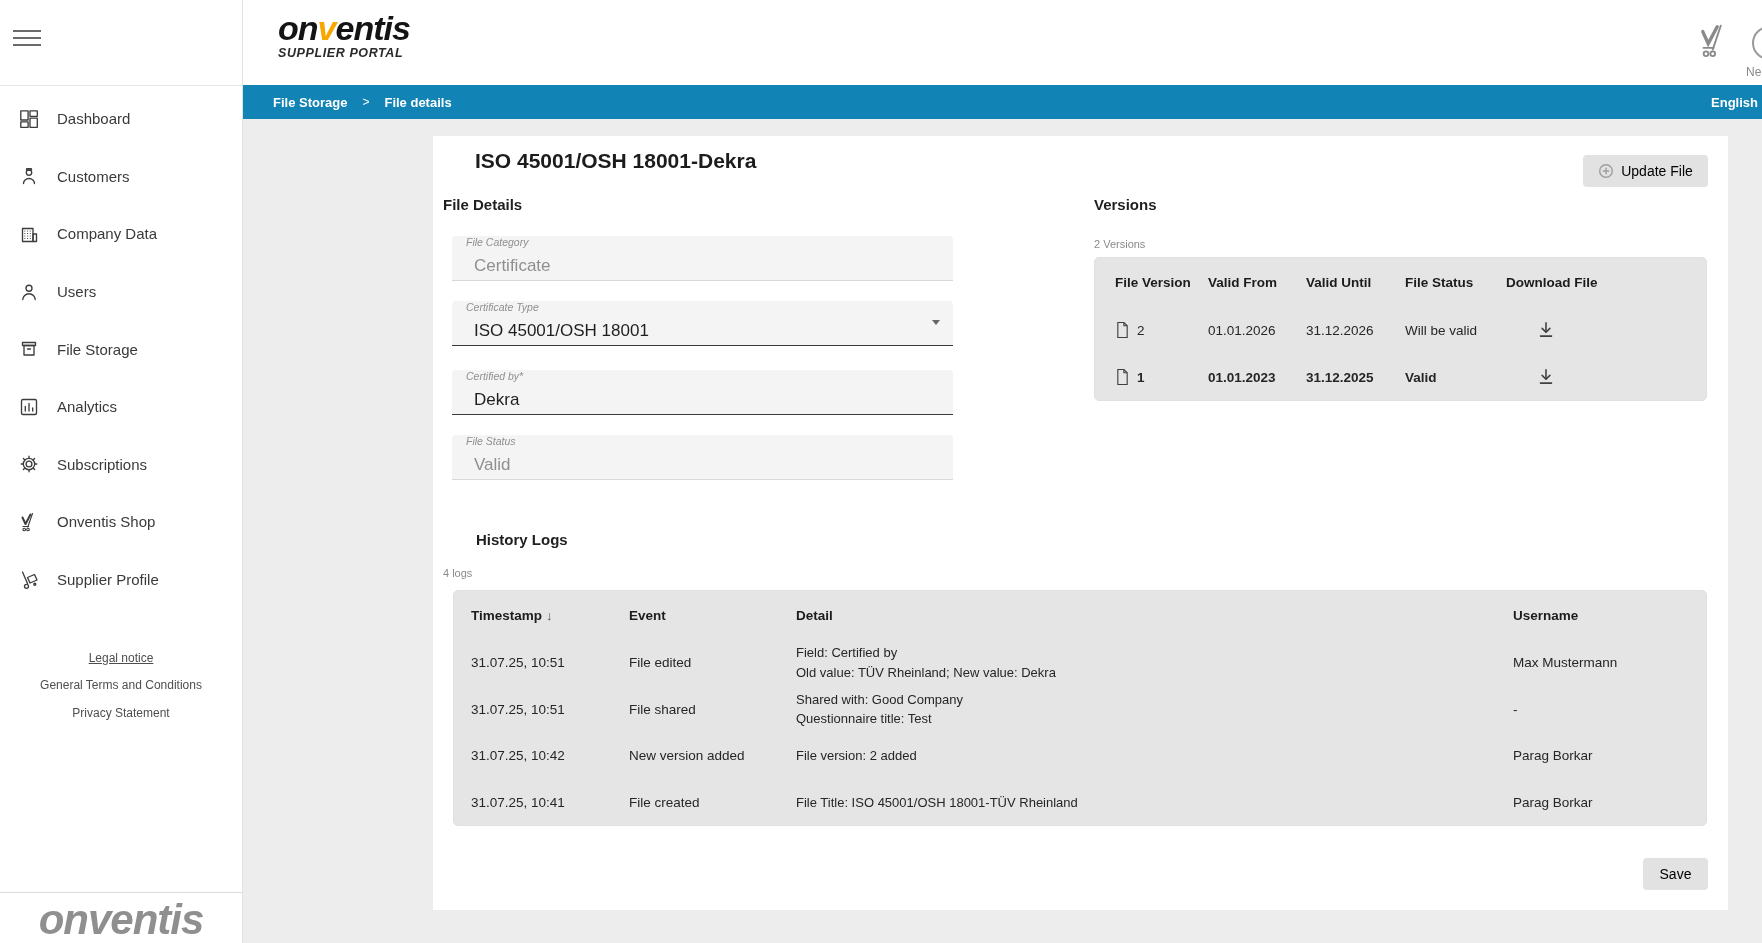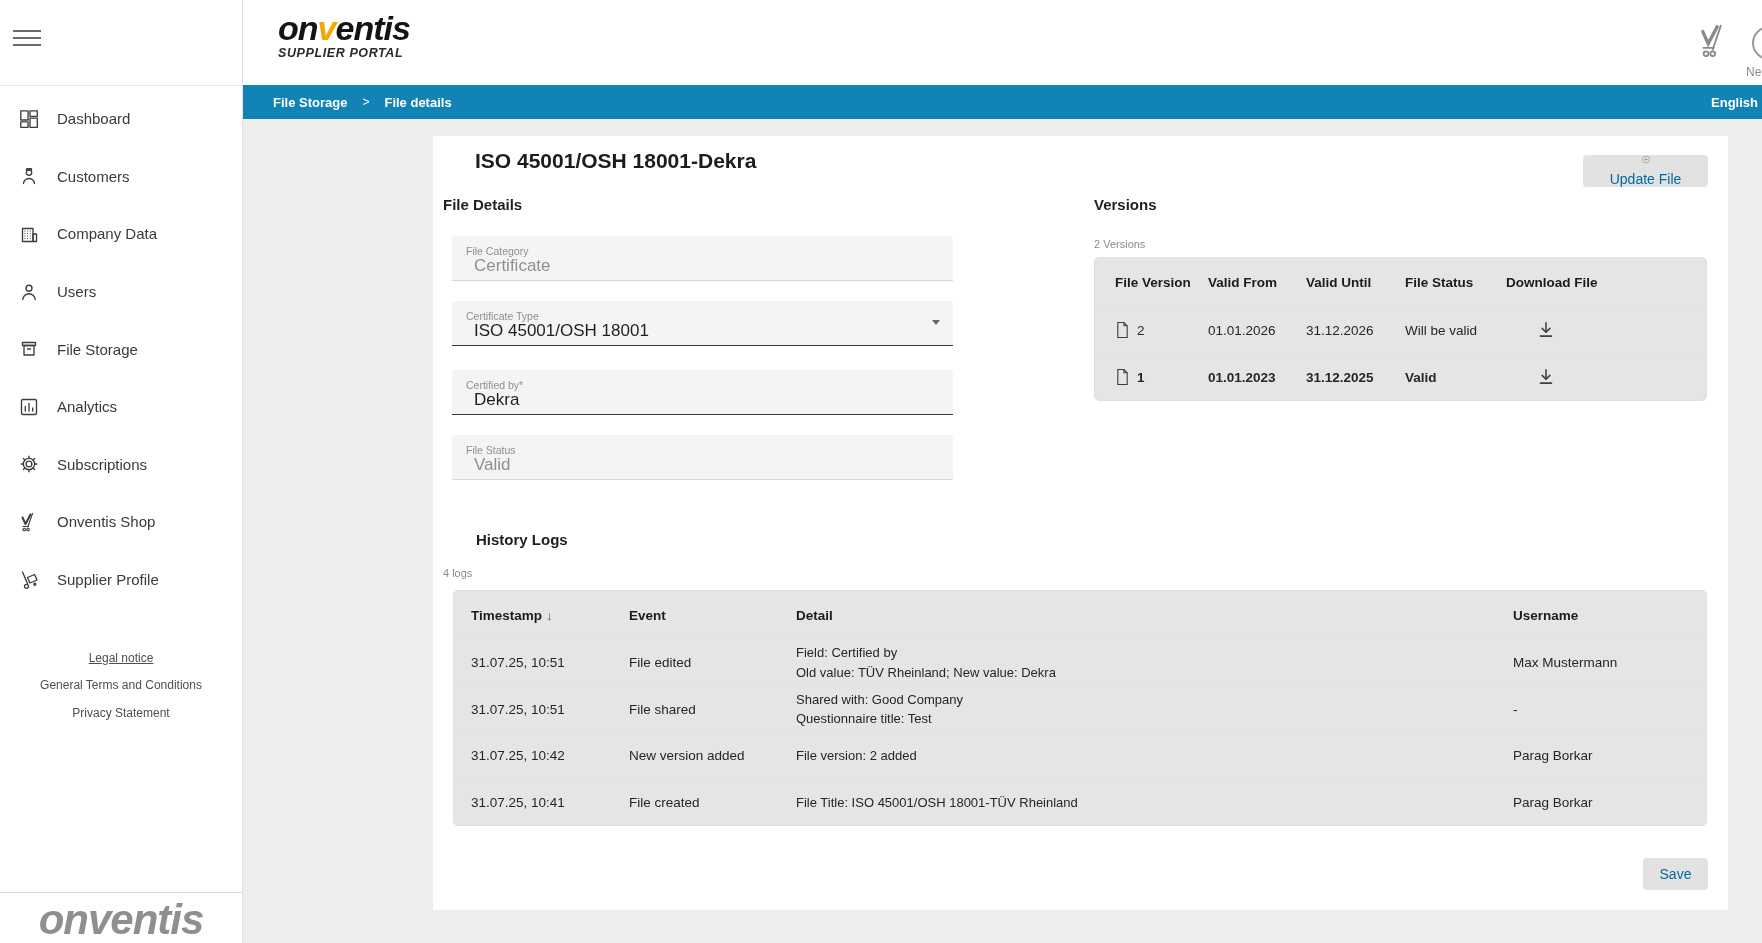--- a/index.html
+++ b/index.html
@@ -39,34 +39,34 @@
   #breadcrumb{display:flex;align-items:center;color:#fff;font-size:13px;}
   #breadcrumb .crumb{font-weight:700;}
   #breadcrumb .sep{margin:0 15px;font-weight:400;font-size:12px;}
   #lang{color:#fff;font-size:13px;font-weight:700;cursor:pointer;padding-left:24px;}
 
   
   #main-bg{left:243px;top:119px;width:1519px;height:824px;background:#ededed;}
   #card{left:433px;top:136px;width:1295px;height:774px;background:#fff;}
 
   #page-title{left:456px;top:149px;font-size:21px;font-weight:700;color:#1c1c1c;margin-left:19px;}
-  .gbtn{background:#e2e2e2;color:#0369a1;border-radius:4px;display:flex;align-items:center;
-        justify-content:center;font-size:14px;cursor:pointer;flex-direction:column;}
+  .gbtn{background:#e2e2e2;color:#000000;border-radius:4px;display:flex;align-items:center;
+        justify-content:center;font-size:14px;cursor:pointer;}
   #update-btn{left:1583px;top:155px;width:125px;height:32px;gap:7px;}
   #save-btn{left:1643px;top:858px;width:65px;height:32px;}
   #update-btn svg{stroke:#9e9e9e;fill:none;stroke-width:1.4;}
 
   .sect-head{font-size:15px;font-weight:600;color:#1f1f1f;}
   .count-label{font-size:11px;color:#8a8a8a;}
 
   
   .field{position:absolute;left:452px;width:501px;height:45px;background:#f4f4f4;
          border-radius:4px 4px 0 0;border-bottom:1px solid #3a3a3a;box-sizing:border-box;}
   .field.disabled{border-bottom-color:#d8d8d8;}
-  .flabel{position:absolute;left:14px;top:9px;font-size:10.5px;color:#8f8f8f;}
+  .flabel{position:absolute;left:14px;top:0;font-size:10.5px;color:#8f8f8f;font-style:italic;}
   .fvalue{position:absolute;left:22px;top:20px;font-size:17px;color:#1f1f1f;}
   .field.disabled .fvalue{color:#8f8f8f;}
   .fcaret{position:absolute;right:13px;top:19px;width:0;height:0;
           border-left:4.5px solid transparent;border-right:4.5px solid transparent;border-top:5.5px solid #666;}
 
   
   .tbl{position:absolute;background:#e5e5e5;border:1px solid #e0e0e0;border-radius:5px;box-sizing:border-box;}
   .trow{display:grid;align-items:center;box-sizing:border-box;}
   .trow + .trow{border-top:1px solid #e4e4e4;}
   .thead{font-weight:700;font-size:13.5px;color:#1c1c1c;}

